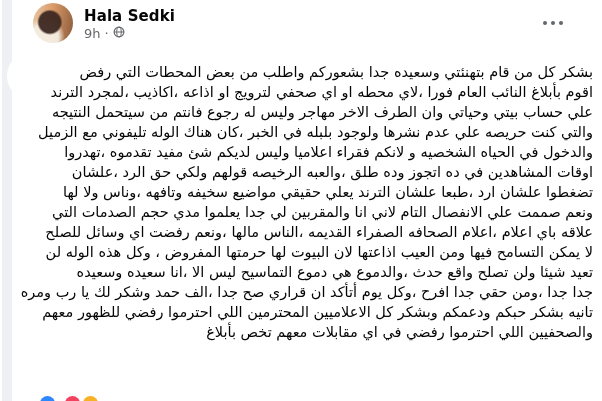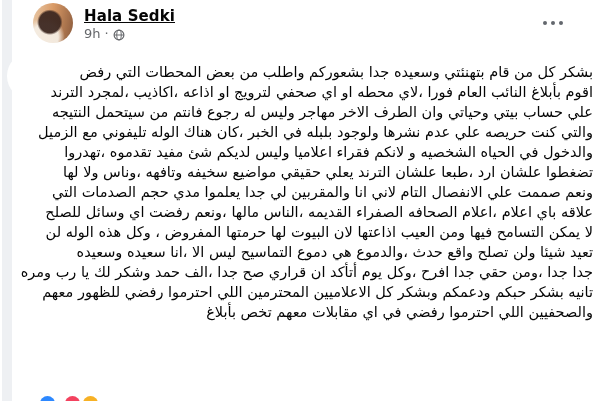--- a/index.html
+++ b/index.html
@@ -27,25 +27,25 @@
   .avatar {
     position: absolute; left: 33px; top: 3px; width: 40px; height: 40px;
     border-radius: 50%; overflow: hidden;
     background:
       radial-gradient(circle at 42% 48%, rgba(61,40,33,.95) 0 34%, rgba(61,40,33,0) 41%),
       radial-gradient(circle at 30% 85%, rgba(245,238,228,.95) 0 30%, rgba(245,238,228,0) 45%),
       linear-gradient(100deg, #e8c9a8 0%, #d99a66 45%, #8a5a3c 100%);
   }
   .author {
     position: absolute; left: 84px; top: 7px;
-    font-size: 15px; font-weight: bold; color: #050505; letter-spacing: .1px; text-decoration: underline;
+    font-size: 15px; font-weight: bold; color: #050505; letter-spacing: .1px;
   }
   .meta {
     position: absolute; left: 84px; top: 26px;
-    display: flex; align-items: flex-end; gap: 4px;
+    display: flex; align-items: flex-start; gap: 4px;
     font-size: 13px; color: #65676b;
   }
   .globe { width: 12px; height: 12px; display: inline-block; }
 
   .menu-btn {
     position: absolute; right: 33px; top: 13px; width: 32px; height: 20px;
     display: flex; align-items: center; justify-content: center; gap: 4px;
     cursor: pointer;
   }
   .menu-btn i { width: 4px; height: 4px; border-radius: 50%; background: #63676d; display: block; }
@@ -94,20 +94,21 @@
       <i></i>
     </div>
   </div>
 
   <div class="post-body">
     <div class="pline">بشكر كل من قام بتهنئتي وسعيده جدا بشعوركم واطلب من بعض المحطات التي رفض</div>
     <div class="pline">اقوم بأبلاغ النائب العام فورا ،لاي محطه او اي صحفي لترويج او اذاعه ،اكاذيب ،لمجرد الترند</div>
     <div class="pline">علي حساب بيتي وحياتي وان الطرف الاخر مهاجر وليس له رجوع فانتم من سيتحمل النتيجه</div>
     <div class="pline">والتي كنت حريصه علي عدم نشرها ولوجود بلبله في الخبر ،كان هناك الوله تليفوني مع الزميل</div>
     <div class="pline">والدخول في الحياه الشخصيه و لانكم فقراء اعلاميا وليس لديكم شئ مفيد  تقدموه ،تهدروا</div>
+    <div class="pline">اوقات المشاهدين في ده اتجوز وده طلق ،والعبه الرخيصه قولهم ولكي حق الرد ،علشان</div>
     <div class="pline">تضغطوا علشان ارد ،طبعا علشان الترند يعلي حقيقي مواضيع سخيفه وتافهه ،وناس ولا لها</div>
     <div class="pline">ونعم صممت علي الانفصال التام لاني انا والمقربين لي جدا يعلموا مدي حجم الصدمات  التي</div>
     <div class="pline">علاقه باي اعلام ،اعلام الصحافه الصفراء القديمه ،الناس مالها ،ونعم رفضت اي وسائل للصلح</div>
     <div class="pline">لا يمكن التسامح فيها ومن العيب اذاعتها لان البيوت لها حرمتها المفروض ، وكل هذه الوله لن</div>
     <div class="pline">تعيد شيئا ولن تصلح  واقع حدث ،والدموع هي دموع التماسيح ليس الا ،انا سعيده وسعيده</div>
     <div class="pline">جدا جدا ،ومن حقي جدا افرح ،وكل يوم أتأكد ان قراري صح جدا ،الف حمد وشكر لك يا رب ومره</div>
     <div class="pline">تانيه بشكر حبكم ودعمكم وبشكر كل الاعلاميين المحترمين اللي احترموا رفضي للظهور معهم</div>
     <div class="pline">والصحفيين اللي احترموا رفضي في اي مقابلات معهم تخص بأبلاغ</div>
   </div>
 

